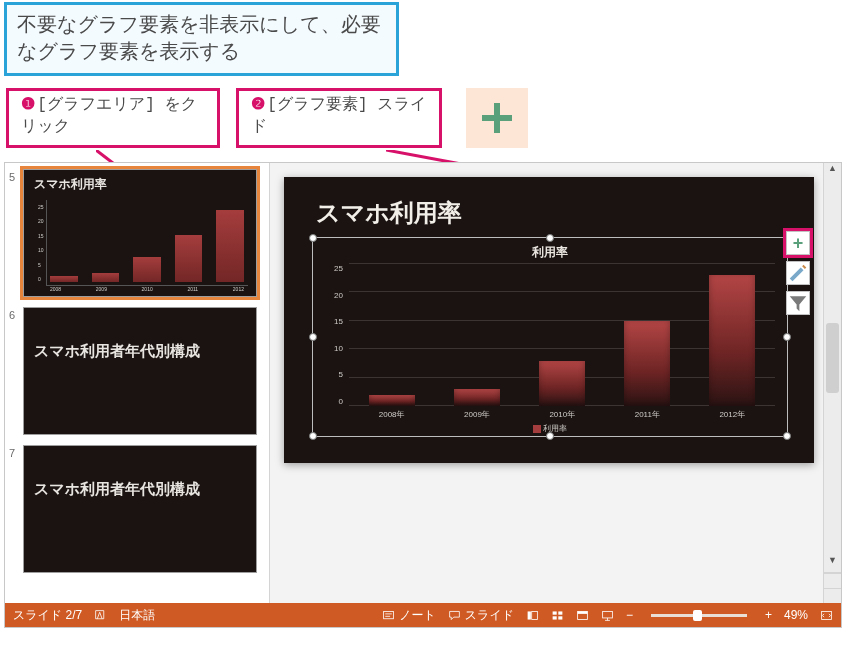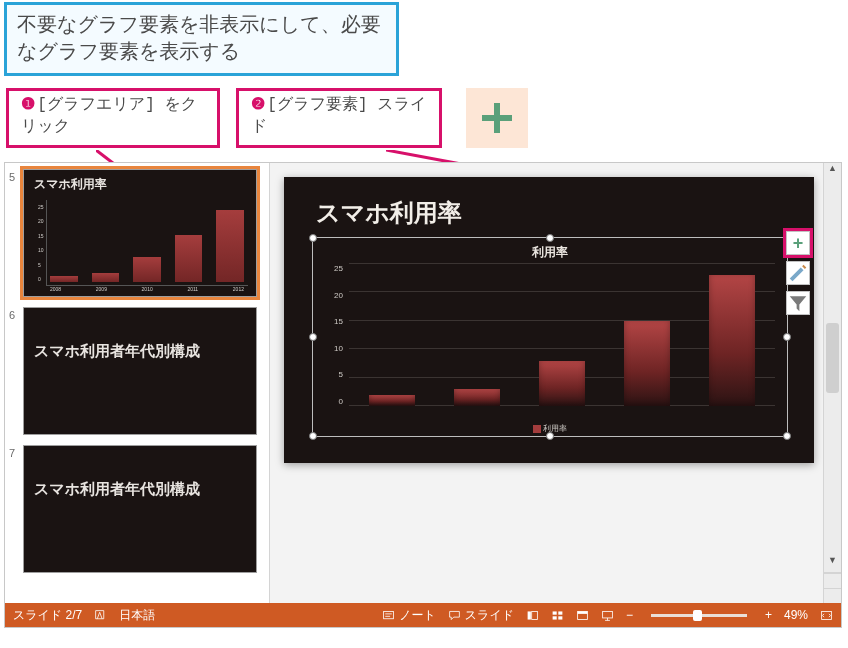--- a/index.html
+++ b/index.html
@@ -419,20 +419,27 @@
               </div>
             <div class="bars" id="bars">
                 <div class="bar" style="height: 8%;"></div>
                 <div class="bar" style="height: 12%;"></div>
                 <div class="bar" style="height: 32%;"></div>
                 <div class="bar" style="height: 60%;"></div>
                 <div class="bar" style="height: 92%;"></div>
               </div>
           </div>
 
+          <div class="x-labels" id="xlabels">
+              <span>2008年</span>
+              <span>2009年</span>
+              <span>2010年</span>
+              <span>2011年</span>
+              <span>2012年</span>
+            </div>
           <div class="legend-tag">
             <span class="legend-swatch"></span><span>利用率</span>
           </div>
         </div>
       </div>
 
       <div class="float-btns">
         <div class="float-btn plus">
           <span>+</span>
         </div>

